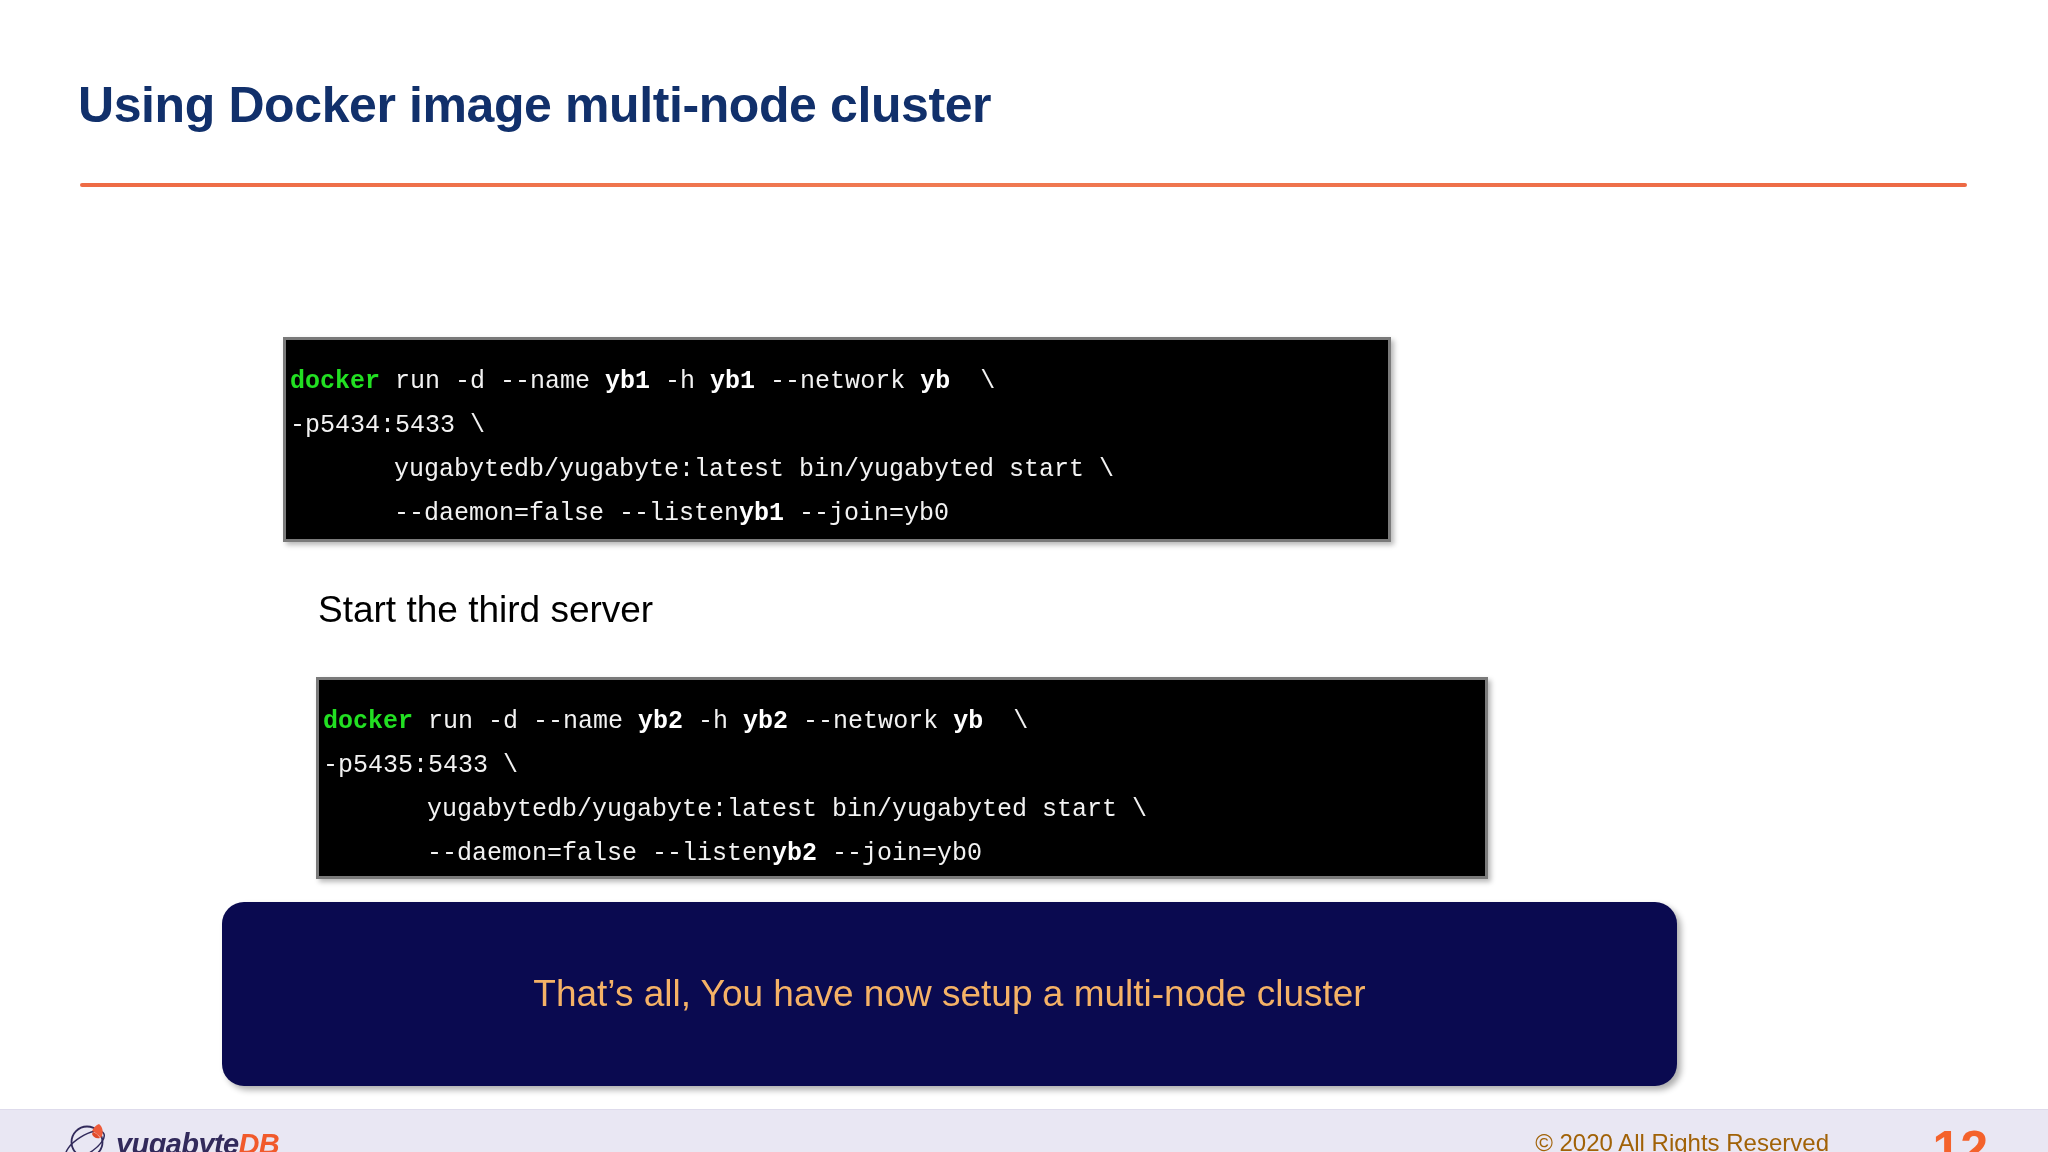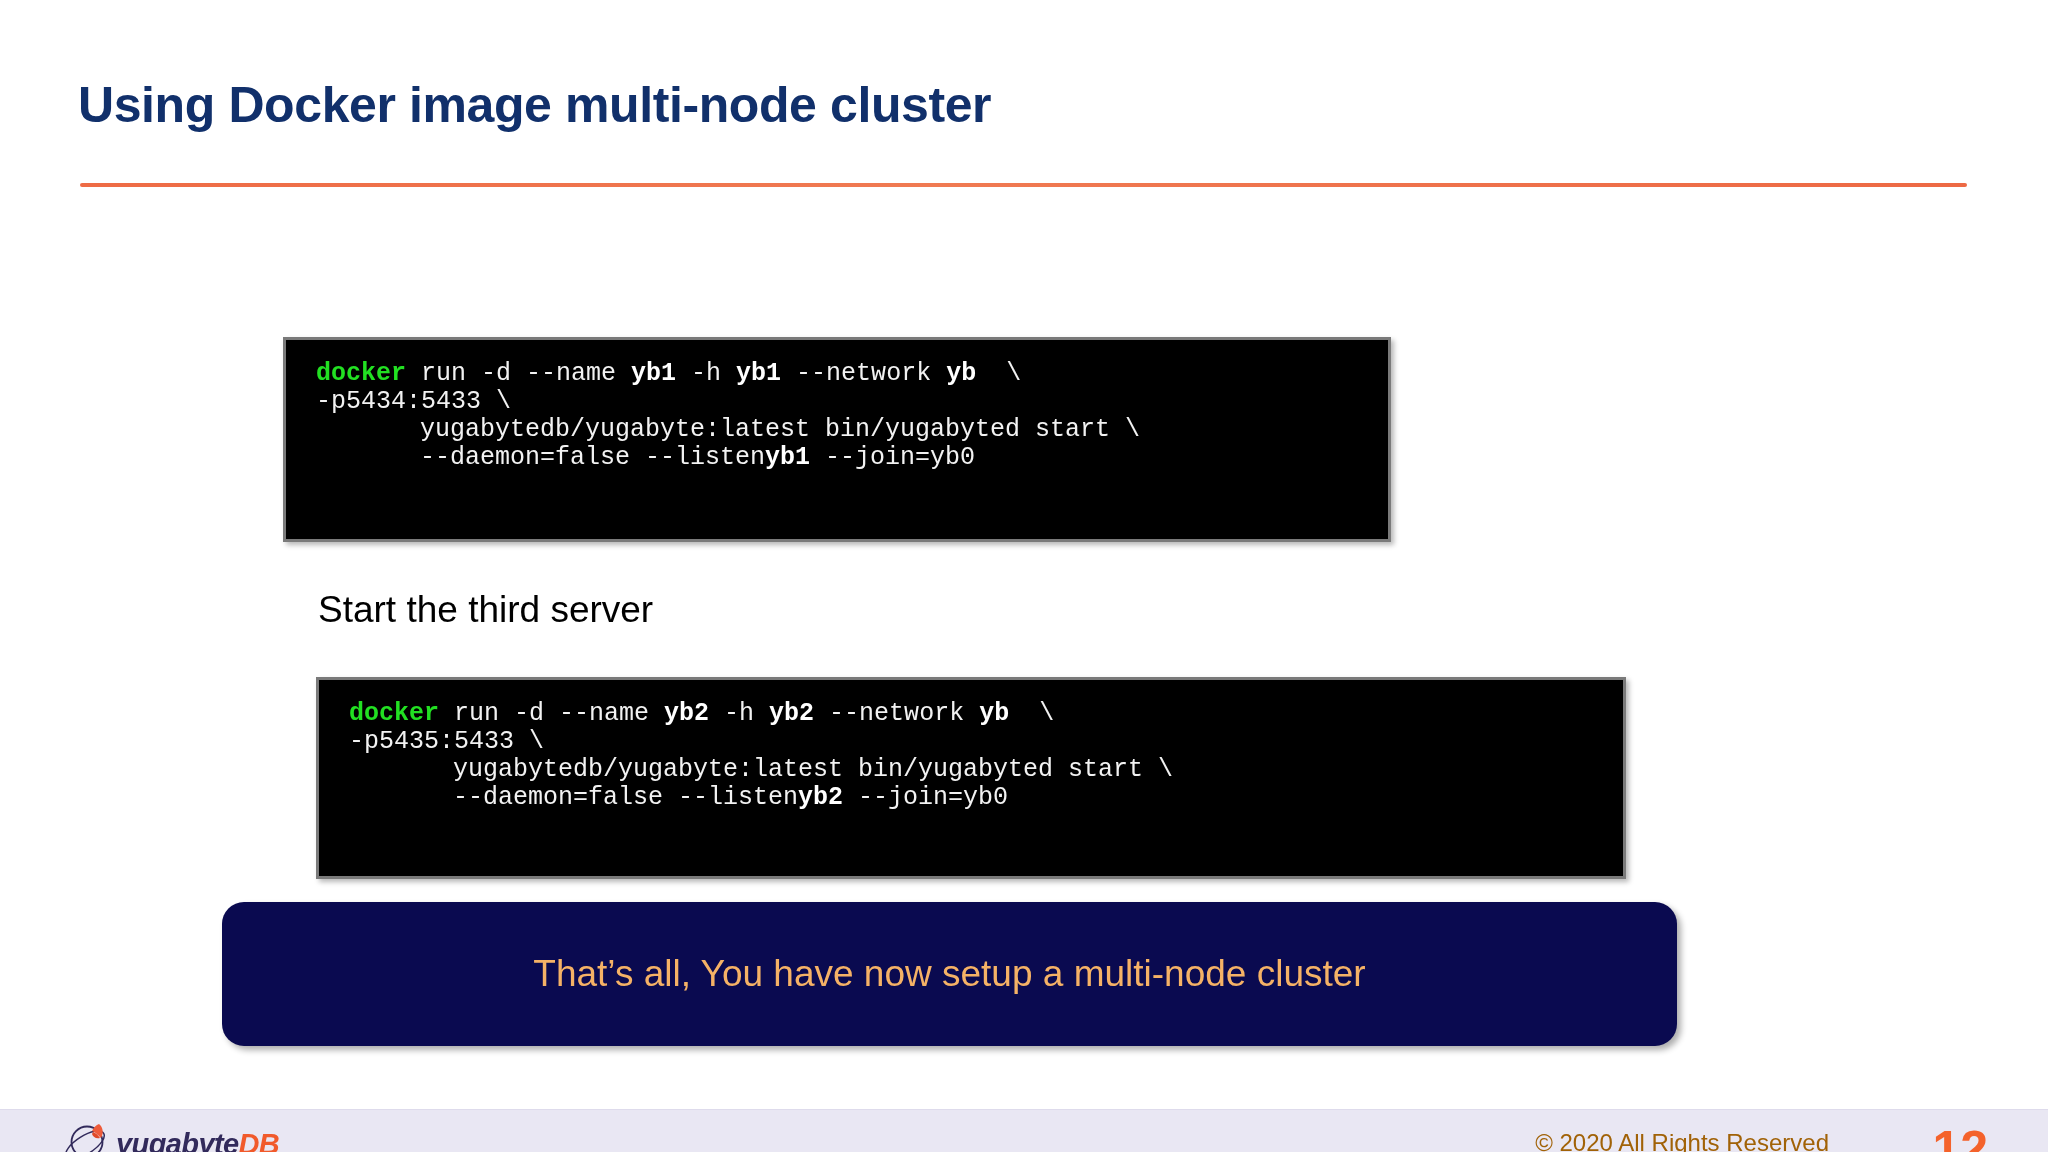--- a/index.html
+++ b/index.html
@@ -59,47 +59,47 @@
   
   .code-block {
     position: absolute;
     background: #000000;
     border: 3px solid #7a7a7a;
     box-shadow: 3px 3px 5px rgba(0,0,0,0.28);
     box-sizing: border-box;
     overflow: hidden;
   }
   #code-block-1 { left: 283px; top: 313px; width: 1108px; height: 205px; }
-  #code-block-2 { left: 316px; top: 653px; width: 1310px; height: 202px; }
+  #code-block-2 { left: 316px; top: 653px; width: 1172px; height: 202px; }
 
   .code-text {
     font-family: "Liberation Mono", "DejaVu Sans Mono", monospace;
     font-size: 25px;
-    line-height: 28px;
+    line-height: 44px;
     color: #f2f2f2;
     white-space: pre;
-    padding: 20px 0 0 30px;
+    padding: 20px 0 0 4px;
   }
   .code-text .kw-docker {
     color: #22E022;
     font-weight: bold;
   }
   .code-text .arg-strong {
     color: #ffffff;
     font-weight: bold;
   }
   .code-indent { display: inline-block; width: 104px; }
 
   
   #callout-box {
     position: absolute;
     left: 222px;
     top: 878px;
     width: 1455px;
-    height: 144px;
+    height: 184px;
     background: #0A0A50;
     border-radius: 22px;
     box-shadow: 4px 4px 6px rgba(0,0,0,0.32);
     display: flex;
     align-items: center;
     justify-content: center;
     box-sizing: border-box;
   }
   #callout-text {
     font-size: 37px;

